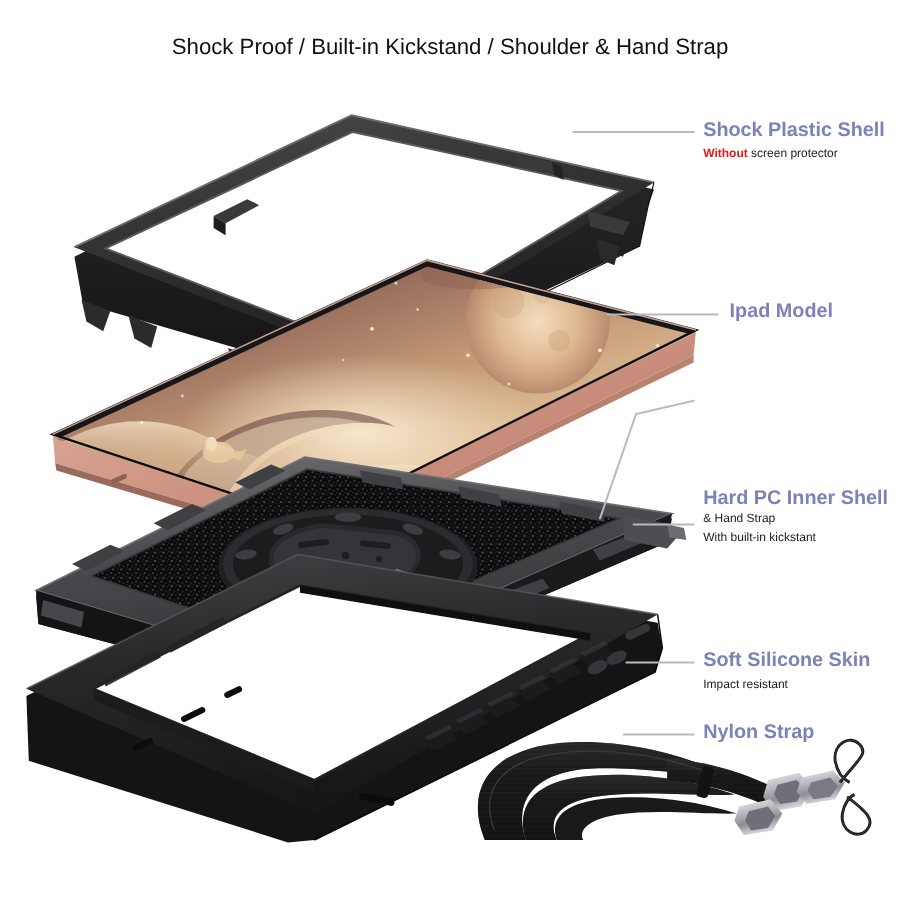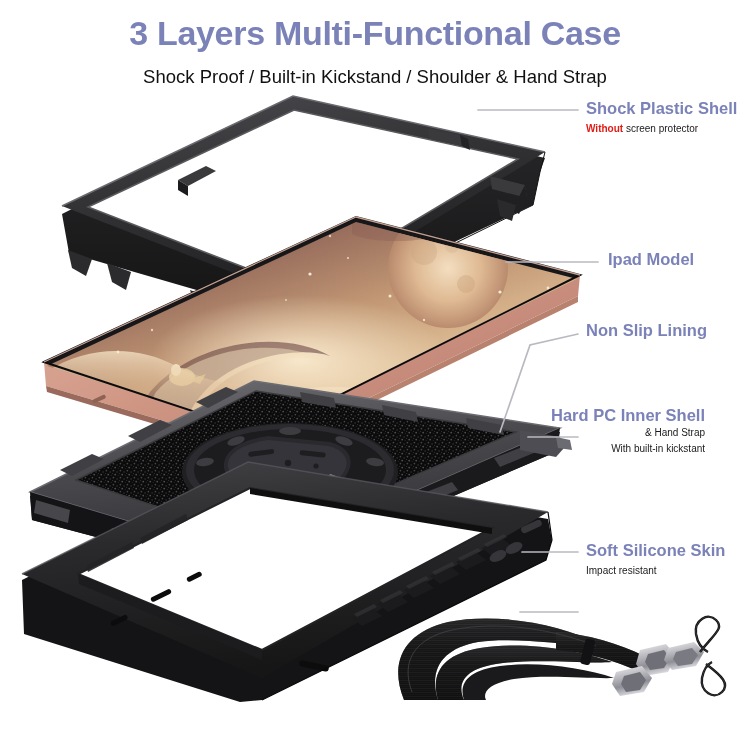--- a/index.html
+++ b/index.html
@@ -71,39 +71,38 @@
     margin-top: 3px;
   }
   .callout .c-sub .warn {
     color: #e01b16;
     font-weight: bold;
   }
 
   .cal-hard-plastic { left: 586px; top: 99px; }
   .cal-ipad         { left: 608px; top: 250px; }
   .cal-nonslip      { left: 586px; top: 321px; }
-  .cal-innershell   { left: 551px; top: 406px; text-align: right; }
+  .cal-innershell   { left: 586px; top: 406px; }
   .cal-silicone     { left: 586px; top: 541px; }
   .cal-nylon        { left: 586px; top: 601px; }
 
   
   .leaders {
     position: absolute;
     top: 0; left: 0;
     width: 750px; height: 750px;
     pointer-events: none;
   }
 </style>
 </head>
 <body>
 
 <div id="page">
 
   <div class="header">
-    <div class="title">3 Layers Multi-Functional Case</div>
     <div class="subtitle">Shock Proof / Built-in Kickstand / Shoulder &amp; Hand Strap</div>
   </div>
 
   <div class="stage">
     <svg width="750" height="750" viewBox="0 0 750 750" xmlns="http://www.w3.org/2000/svg">
       <defs>
 
         <linearGradient id="gBlackTop" x1="0" y1="0" x2="0.4" y2="1">
           <stop offset="0" stop-color="#4d4d51"></stop>
           <stop offset="0.45" stop-color="#343437"></stop>
@@ -443,30 +442,30 @@
     <div class="c-sub">
       <span class="warn">Without</span><span> screen protector</span>
     </div>
   </div>
 
   <div class="callout cal-ipad">
     <div class="c-title">Ipad Model</div>
   </div>
 
   <div class="callout cal-nonslip">
-    <div class="c-title">Non Slip Lining</div>
   </div>
 
   <div class="callout cal-innershell">
     <div class="c-title">Hard PC Inner Shell</div>
     <div class="c-sub" style="margin-top:0;">&amp; Hand Strap</div>
     <div class="c-sub">With built-in kickstant</div>
   </div>
 
   <div class="callout cal-silicone">
     <div class="c-title">Soft Silicone Skin</div>
     <div class="c-sub">Impact resistant</div>
   </div>
 
   <div class="callout cal-nylon">
+    <div class="c-title">Nylon Strap</div>
   </div>
 
 </div>
 
 </body></html>

